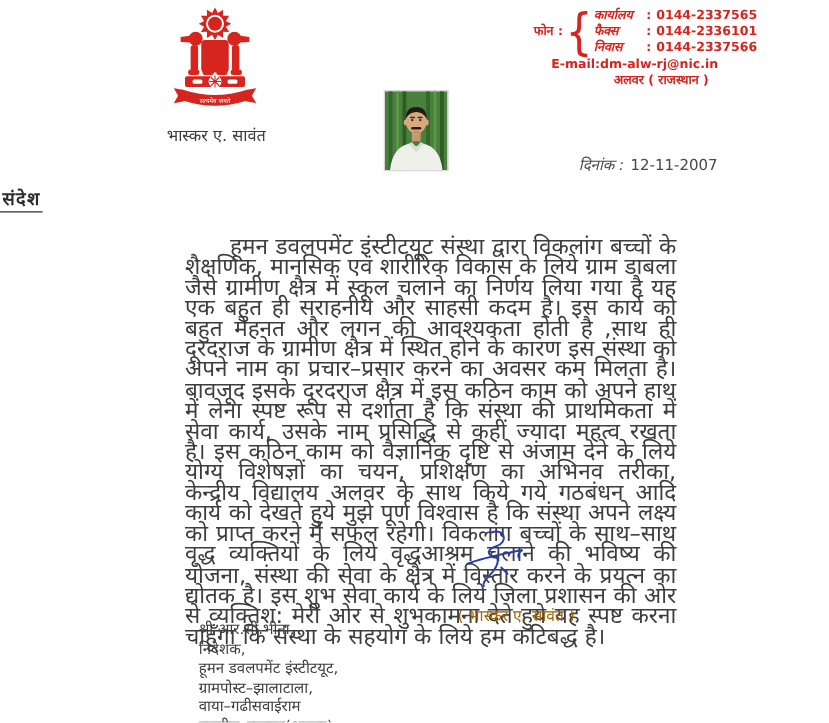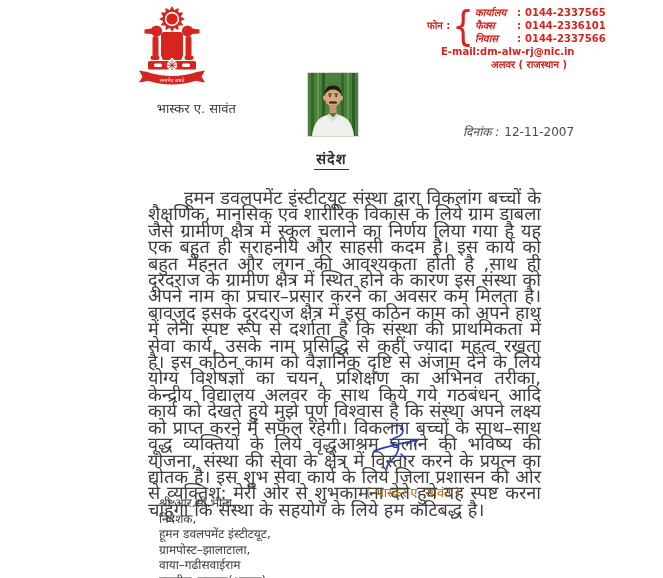--- a/index.html
+++ b/index.html
@@ -2,38 +2,38 @@
 <html><head>
 <meta charset="utf-8">
 <style>
   html,body{margin:0;padding:0;background:#ffffff;}
   .page{
     position:relative;width:663px;height:578px;background:#ffffff;overflow:hidden;
     font-family:"DejaVu Sans", sans-serif;color:#3c3c3c;
   }
   
   .emblem{position:absolute;left:137px;top:4px;}
-  .officer-name{position:absolute;left:110px;top:99px;width:126px;text-align:right;
+  .officer-name{position:absolute;left:110px;top:99px;width:126px;text-align:center;
     font-size:13px;color:#3a3a3a;}
   .officer-title{position:absolute;left:80px;top:120px;width:186px;text-align:center;
     font-size:11.5px;font-weight:bold;color:#d6241f;}
   .photo{position:absolute;left:307px;top:72px;width:50px;height:63px;border:1px solid #d8d8d8;}
   .contact{position:absolute;left:427px;top:6px;width:140px;color:#d6241f;font-weight:bold;
     font-size:10px;line-height:13px;}
   .phone-block{display:flex;align-items:center;}
   .phone-word{white-space:nowrap;}
   .brace{font-size:34px;font-weight:400;line-height:1;transform:scaleY(1.18);margin:0 1px 0 2px;color:#d6241f;}
   .p-row{display:flex;white-space:nowrap;}
   .p-label{width:42px;font-style:italic;}
   .p-colon{width:8px;}
   .contact-center{margin-left:14px;text-align:right;white-space:nowrap;}
   .date-line{position:absolute;left:463px;top:123px;font-size:12px;color:#4a4a4a;white-space:nowrap;}
   .date-label{font-style:italic;margin-right:5px;}
   
-  .subject-wrap{position:absolute;left:0;right:0;top:148px;text-align:center;}
+  .subject-wrap{position:absolute;left:0;right:0;top:148px;text-align:left;}
   .subject{display:inline-block;font-size:14.5px;font-weight:bold;color:#2e2e2e;
     border-bottom:1.6px solid #2e2e2e;padding:0 2px 1px 2px;letter-spacing:1px;}
   .body-text{position:absolute;left:148px;top:190px;width:393px;font-size:18px;
     line-height:16.4px;color:#3d3d3d;text-align:justify;text-indent:36px;}
   
   .signature{position:absolute;left:371px;top:423px;}
   .signer-name{position:absolute;left:352px;top:471px;width:122px;text-align:center;
     font-size:12.5px;color:#a16207;white-space:nowrap;margin-top:13px;}
   .addressee{position:absolute;left:159px;top:496px;font-size:12px;line-height:15.6px;color:#3d3d3d;}
   .addr-line{white-space:nowrap;}

